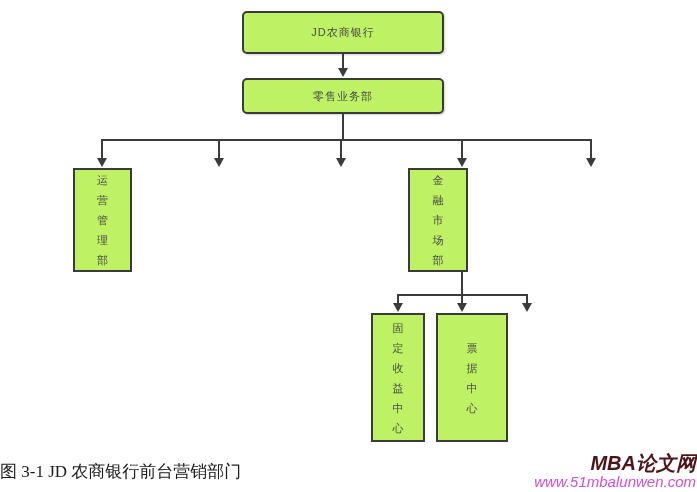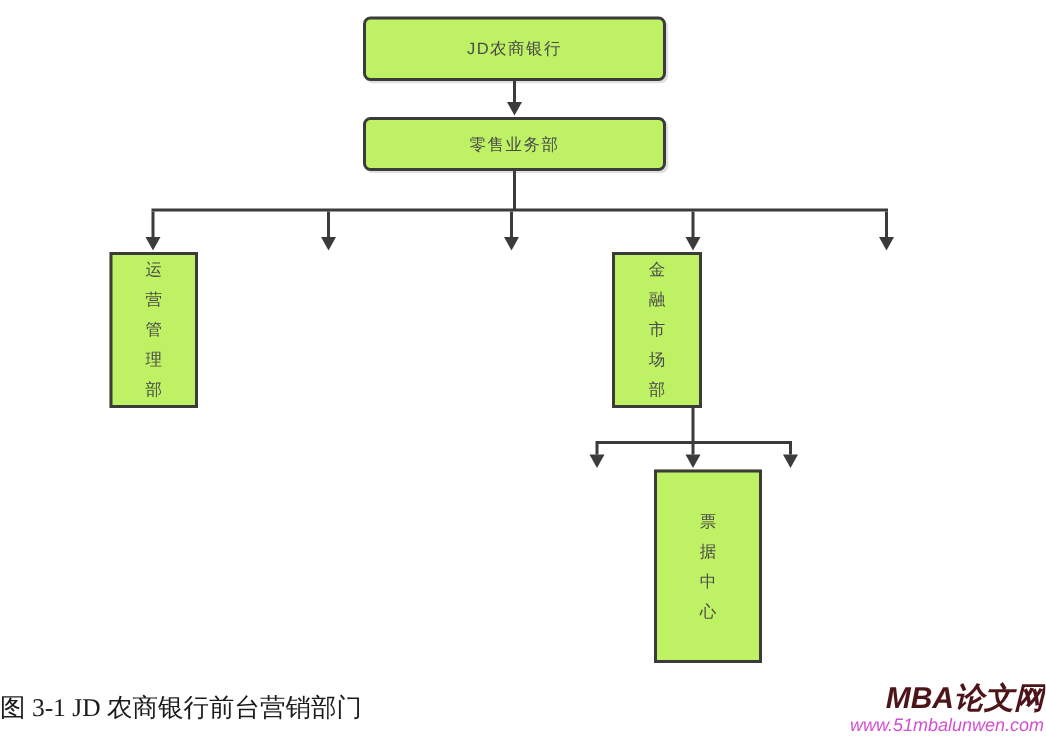--- a/index.html
+++ b/index.html
@@ -95,21 +95,21 @@
   }
   .wm-name {
     font-style: italic;
     font-weight: bold;
     font-size: 20px;
     color: #4d1519;
     font-family: "Liberation Sans", sans-serif;
   }
   .wm-url {
     font-style: italic;
-    font-size: 12px;
+    font-size: 15px;
     color: #d24fd2;
     font-family: "Liberation Sans", sans-serif;
     margin-left: 40px;
   }
 </style>
 </head>
 <body>
 
 <div class="stage">
 
@@ -145,20 +145,23 @@
 
   <div class="line vl" id="v-d4"></div>
   <div class="line hl" id="bus2"></div>
   <div class="line vl drop2" id="ds1"></div>
   <div class="line vl drop2" id="ds2"></div>
   <div class="line vl drop2" id="ds3"></div>
   <div class="arr arr2" id="as1"></div>
   <div class="arr arr2" id="as2"></div>
   <div class="arr arr2" id="as3"></div>
 
+  <div class="node vtext sub" id="s1">
+    <span>固定收益中心</span>
+  </div>
   <div class="node vtext sub" id="s2">
     <span>票据中心</span>
   </div>
 
   <div class="caption">图 3-1 JD 农商银行前台营销部门</div>
 
   <div class="watermark">
     <div class="wm-name">MBA论文网</div>
     <div class="wm-url">www.51mbalunwen.com</div>
   </div>

